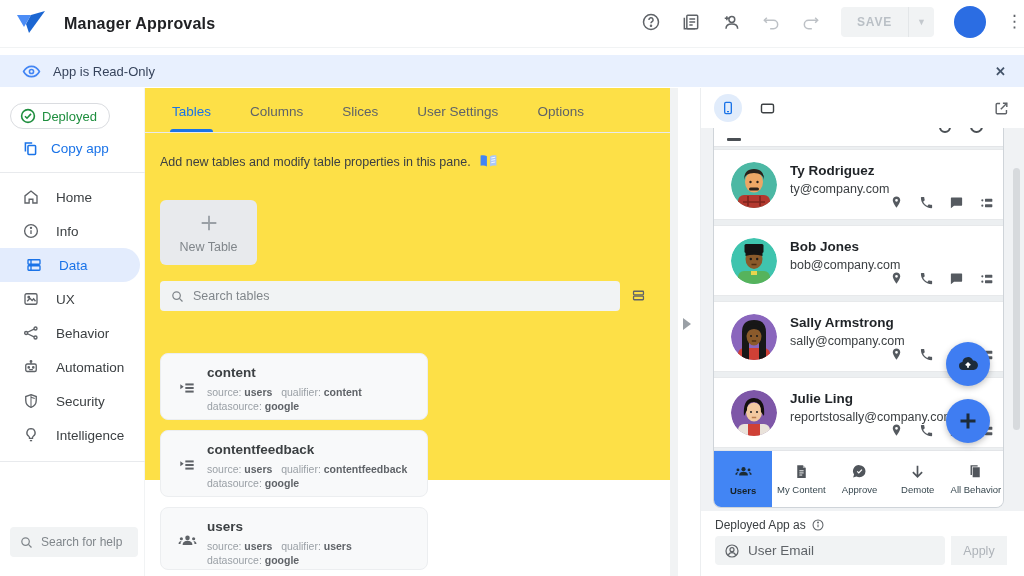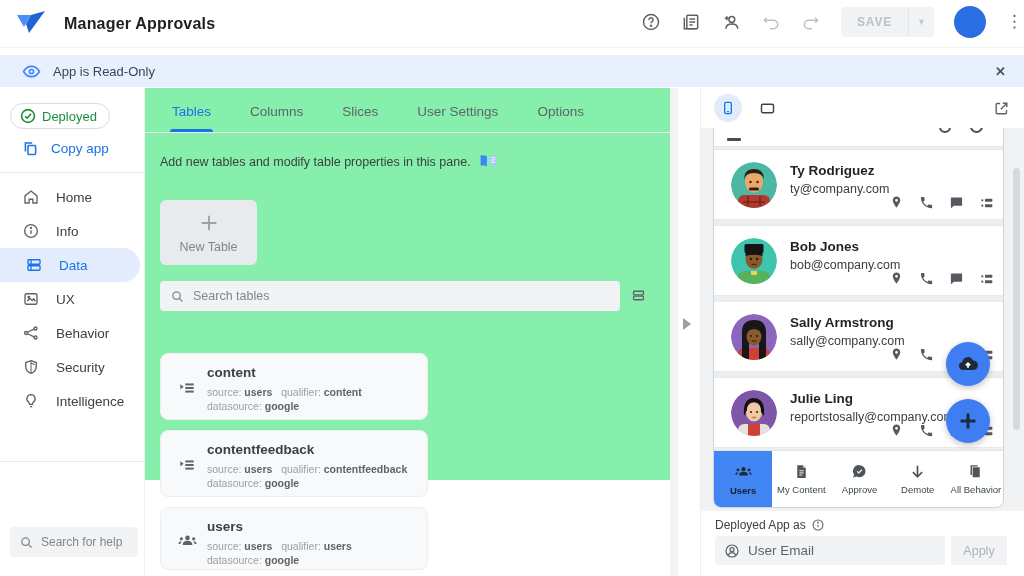--- a/index.html
+++ b/index.html
@@ -49,21 +49,21 @@
   .manage-item { position:absolute; top:383px; left:0; height:34px; display:flex; align-items:center; gap:16px;
     padding-left:22px; font-size:13.5px; color:#3c4043; cursor:pointer; width:145px; }
   .manage-item .icon { width:18px; height:18px; color:#5f6368; }
   .help-search { position:absolute; left:10px; top:439px; width:128px; height:30px; background:#f1f3f4;
     border-radius:4px; display:flex; align-items:center; padding-left:9px; gap:7px; }
   .help-search input { border:none; background:transparent; outline:none; width:90px; font-size:12px;
     font-family:"Liberation Sans",sans-serif; color:#3c4043; }
   .help-search input::placeholder { color:#80868b; }
 
   
-  .main { position:absolute; left:145px; top:88px; width:525px; height:392px; background:#86efac; }
+  .main { position:absolute; left:145px; top:88px; width:525px; height:392px; background:#fde047; }
   .tabs { position:absolute; left:0; top:0; width:525px; height:45px; border-bottom:1px solid #e8eaed;
     display:flex; align-items:flex-end; gap:35px; padding-left:25px; }
   .tab { font-size:13.5px; font-weight:500; color:#5f6368; padding:0 2px 13px 2px; cursor:pointer; position:relative; }
   .tab.active { color:#1a73e8; }
   .tab.active::after { content:""; position:absolute; left:0; right:0; bottom:0; height:3px;
     background:#1a73e8; border-radius:3px 3px 0 0; }
   .pane-desc { position:absolute; left:15px; top:66px; font-size:12.5px; color:#3c4043;
     display:flex; align-items:center; gap:8px; }
   .new-table { position:absolute; left:15px; top:112px; width:97px; height:65px; background:#e8eaed;
     border:none; border-radius:6px; display:flex; flex-direction:column; align-items:center;
@@ -278,20 +278,33 @@
               <circle cx="18" cy="6" r="2"></circle>
               <circle cx="18" cy="18" r="2"></circle>
               <path d="M7.4 11 16 6.8M7.4 13 16 17.2"></path>
             </svg>
         </span>
         <span>Behavior</span>
       </div>
       <div class="nav-item">
         <span class="icon">
           <svg viewBox="0 0 24 24" width="18" height="18" fill="none" stroke="currentColor" stroke-width="1.8">
+              <rect x="5" y="8" width="14" height="10" rx="2"></rect>
+              <path d="M12 8V5.5"></path>
+              <circle cx="12" cy="4.5" r="1" fill="currentColor"></circle>
+              <circle cx="9" cy="12.5" r="0.9" fill="currentColor"></circle>
+              <circle cx="15" cy="12.5" r="0.9" fill="currentColor"></circle>
+              <path d="M9.5 15.5h5"></path>
+            </svg>
+        </span>
+        <span>Automation</span>
+      </div>
+      <div class="nav-item">
+        <span class="icon">
+          <svg viewBox="0 0 24 24" width="18" height="18" fill="none" stroke="currentColor" stroke-width="1.8">
               <path d="M12 3.5 19 6v5c0 4.7-2.9 8.2-7 9.5C7.9 19.2 5 15.7 5 11V6z"></path>
               <path d="M12 3.5V20.5 M12 7l5 1.8" stroke-width="1.4"></path>
             </svg>
         </span>
         <span>Security</span>
       </div>
       <div class="nav-item">
         <span class="icon">
           <svg viewBox="0 0 24 24" width="18" height="18" fill="none" stroke="currentColor" stroke-width="1.8">
               <path d="M12 3.5a5.5 5.5 0 0 1 3 10.1c-.7.5-1 1.2-1 2v.9h-4v-.9c0-.8-.3-1.5-1-2a5.5 5.5 0 0 1 3-10.1z"></path>

